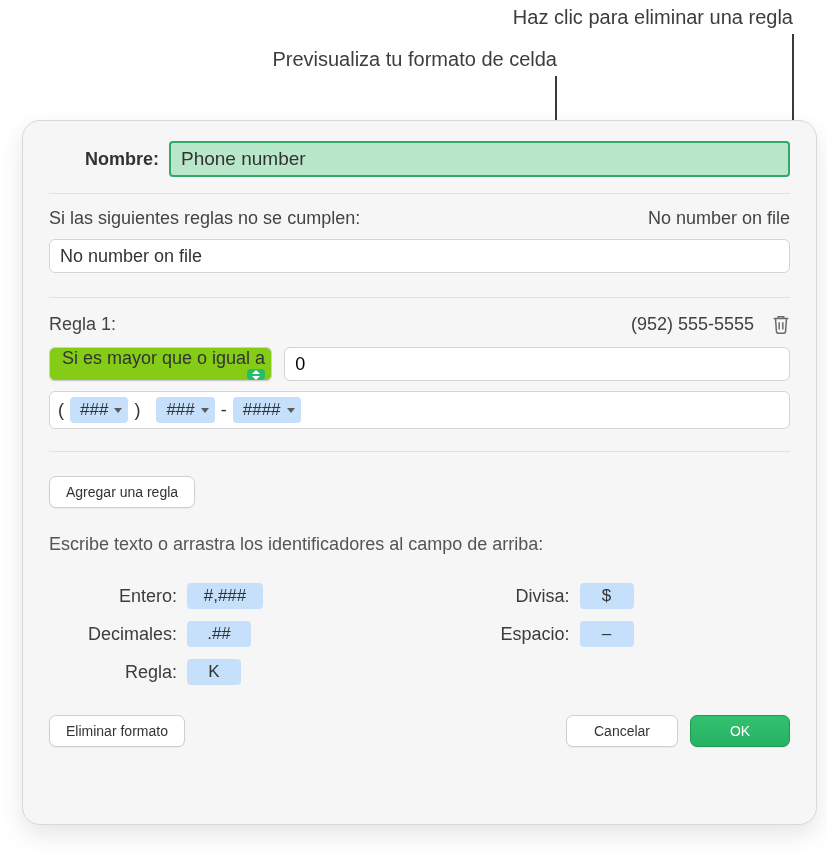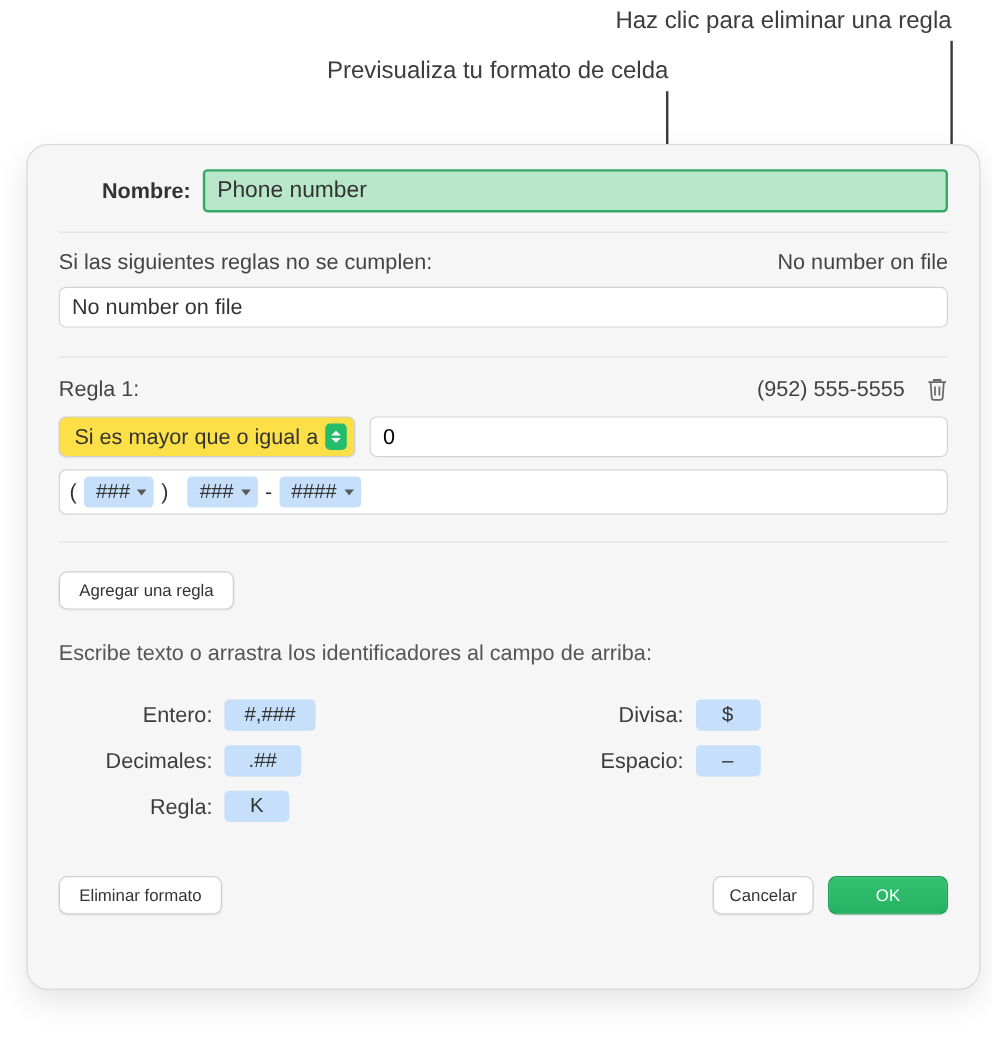--- a/index.html
+++ b/index.html
@@ -163,29 +163,30 @@
   }
 
   .rule-row2 {
     display: flex;
     gap: 12px;
     margin-top: 12px;
   }
 
   .cond-select {
     display: inline-flex;
-    align-items: center;
-    background: #fde047;
+    align-items: flex-end;
+    background: #84cc16;
     border: 1px solid #cfcfcf;
     border-radius: 6px;
     height: 34px;
     padding: 0 6px 0 12px;
     font-size: 18px;
     color: #333;
     box-shadow: 0 1px 1px rgba(0,0,0,0.04);
+    flex-direction: column;
   }
   .cond-select .chips {
     margin-left: 6px;
     background: #25bd6b;
     border-radius: 4px;
     width: 18px; height: 22px;
     display:flex; flex-direction:column; align-items:center; justify-content:center; gap:2px;
   }
   .cond-select .chips .u { width:0;height:0;border-left:4px solid transparent;border-right:4px solid transparent;border-bottom:4px solid #fff;}
   .cond-select .chips .d { width:0;height:0;border-left:4px solid transparent;border-right:4px solid transparent;border-top:4px solid #fff;}
@@ -280,32 +281,32 @@
     width: 74px;
     height:26px;
     line-height:22px;
   }
   .token-box.wide { width: 76px; }
 
   .footer {
     display:flex;
     justify-content: space-between;
     align-items: center;
-    margin-top: 45px;
+    margin-top: 30px;
   }
   .footer-right { display:flex; gap:12px; }
 
   .ok-button {
     background: linear-gradient(#33c06f,#25b262);
     color:#fff;
     border:1px solid #1f9a53;
     font-weight:500;
     width:100px;
   }
-  .cancel-button { width:84px; }
+  .cancel-button { width:112px; }
 
   svg { display:block; }
 
   .line-v { width:1.5px; }
   .line-h { height:1.5px; }
 
 </style>
 </head>
 <body>
 

